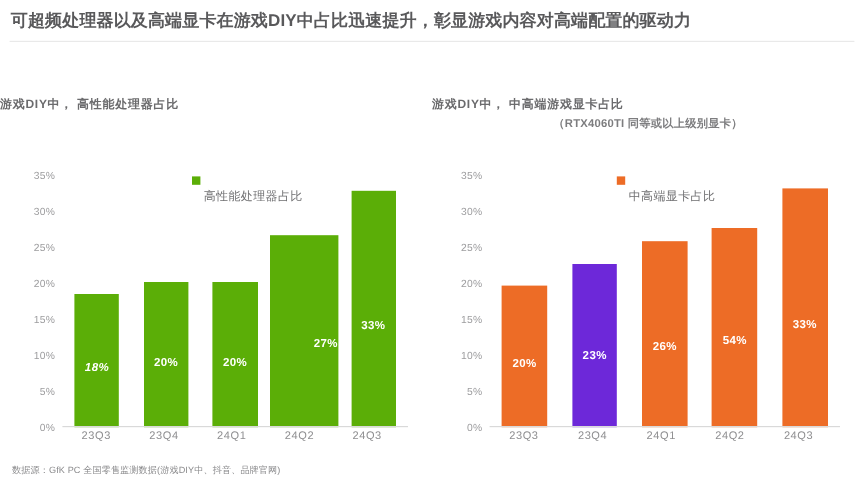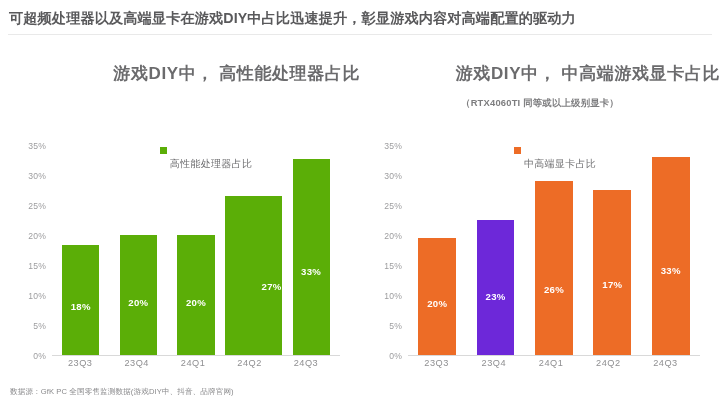--- a/index.html
+++ b/index.html
@@ -61,25 +61,25 @@
     position: absolute;
     top: 0;
     width: 360px;
     height: 340px;
   }
   .panel.left  { left: 0; }
   .panel.right { left: 360px; }
 
   .chart-title {
     position: absolute;
-    top: 26px;
+    top: 44px;
     left: 0;
     width: 360px;
-    text-align: right;
-    font-size: 17px;
+    text-align: left;
+    font-size: 10px;
     font-weight: 700;
     color: #6b6b6d;
     letter-spacing: 0.6px;
     white-space: nowrap;
   }
   .chart-subtitle {
     position: absolute;
     top: 61px;
     left: 0;
     width: 360px;
@@ -241,21 +241,21 @@
             <div class="y-label" style="top: 150px;">10%</div>
             <div class="y-label" style="top: 120px;">15%</div>
             <div class="y-label" style="top: 90px;">20%</div>
             <div class="y-label" style="top: 60px;">25%</div>
             <div class="y-label" style="top: 30px;">30%</div>
             <div class="y-label" style="top: 0px;">35%</div>
           </div>
         <div class="bars">
             <div class="bar-slot">
               <div class="bar" style="height: 111px; background: rgb(91, 174, 7);">
-                <span class="bar-value" style="bottom: 44.4px;">18%</span>
+                <span class="bar-value" style="bottom: 44.4px; font-style: italic;">18%</span>
               </div>
             </div>
             <div class="bar-slot">
               <div class="bar" style="height: 121.2px; background: rgb(91, 174, 7);">
                 <span class="bar-value" style="bottom: 48.48px;">20%</span>
               </div>
             </div>
             <div class="bar-slot">
               <div class="bar" style="height: 121.2px; background: rgb(91, 174, 7);">
                 <span class="bar-value" style="bottom: 48.48px;">20%</span>
@@ -308,27 +308,27 @@
               <div class="bar" style="height: 117.6px; background: rgb(237, 108, 38);">
                 <span class="bar-value" style="bottom: 47.04px;">20%</span>
               </div>
             </div>
             <div class="bar-slot">
               <div class="bar" style="height: 135.6px; background: #6d28d9;">
                 <span class="bar-value" style="bottom: 54.24px;">23%</span>
               </div>
             </div>
             <div class="bar-slot">
-              <div class="bar" style="height: 175px; background: rgb(237, 108, 38);">
+              <div class="bar" style="height: 155px; background: rgb(237, 108, 38);">
                 <span class="bar-value" style="bottom: 61.44px;">26%</span>
               </div>
             </div>
             <div class="bar-slot">
               <div class="bar" style="height: 166.2px; background: rgb(237, 108, 38);">
-                <span class="bar-value" style="bottom: 66.48px;">17%</span>
+                <span class="bar-value" style="bottom: 66.48px;">54%</span>
               </div>
             </div>
             <div class="bar-slot">
               <div class="bar" style="height: 199.2px; background: rgb(237, 108, 38);">
                 <span class="bar-value" style="bottom: 79.68px;">33%</span>
               </div>
             </div>
           </div>
         <div class="axis-line"></div>
         <div class="x-labels">

